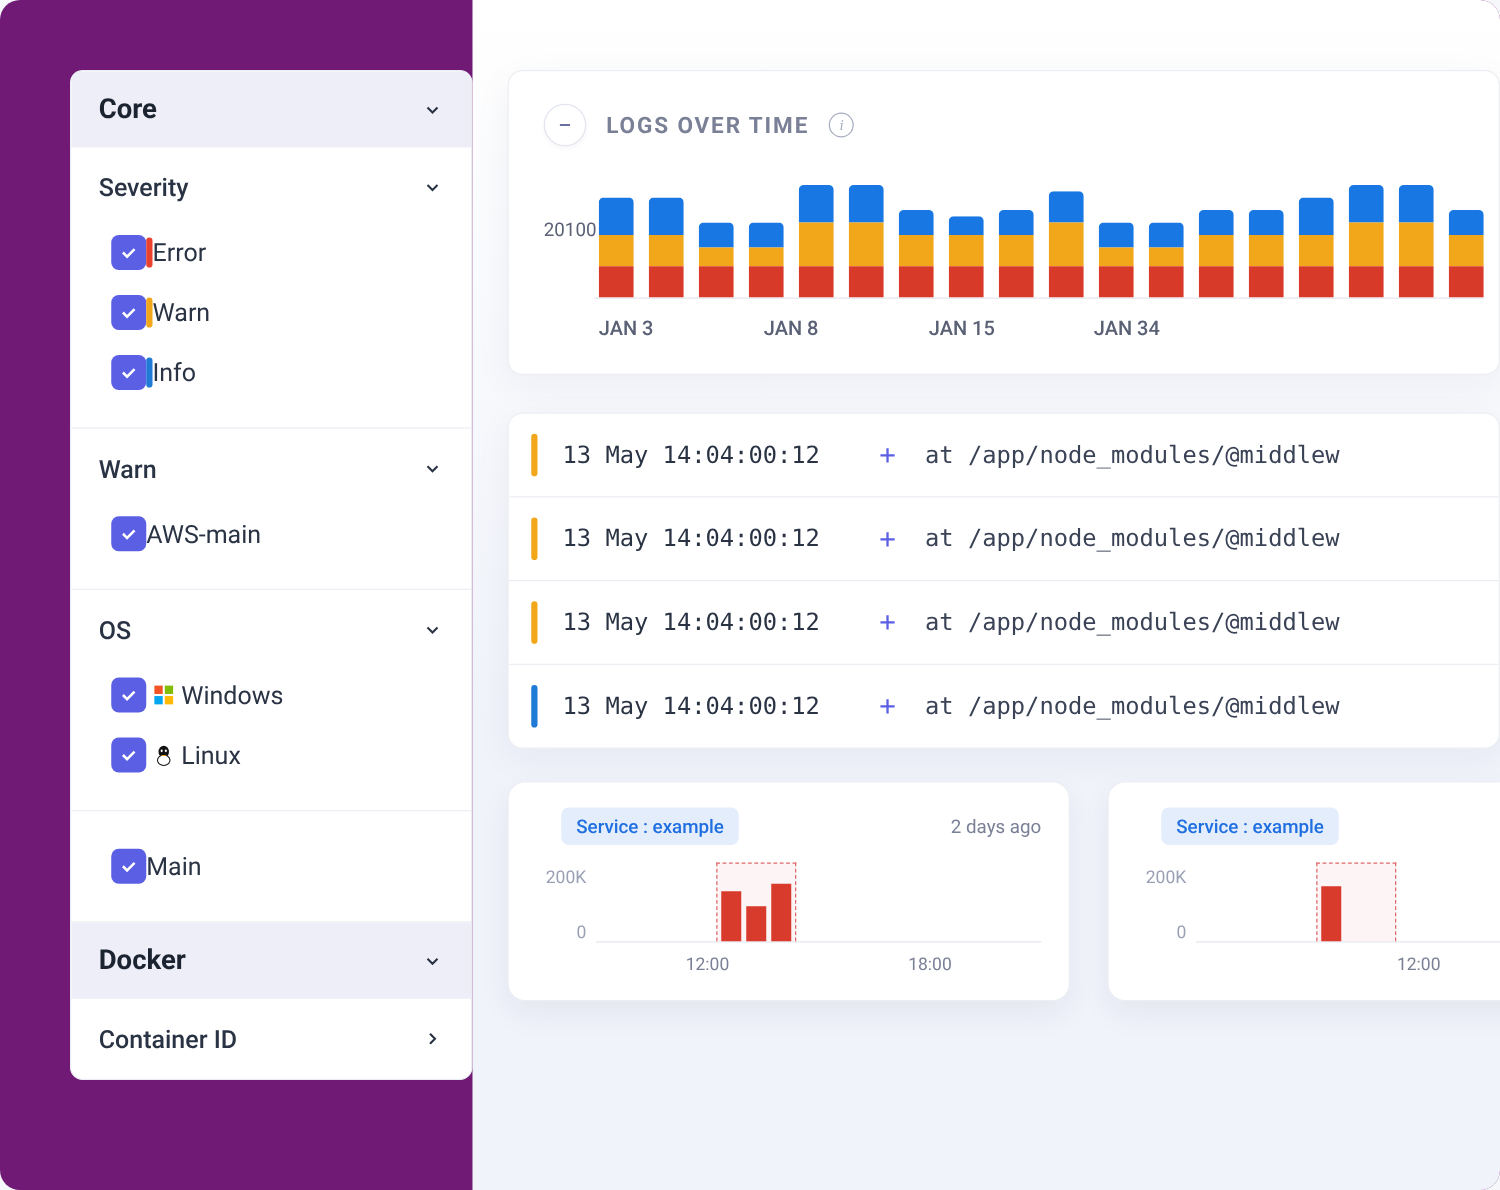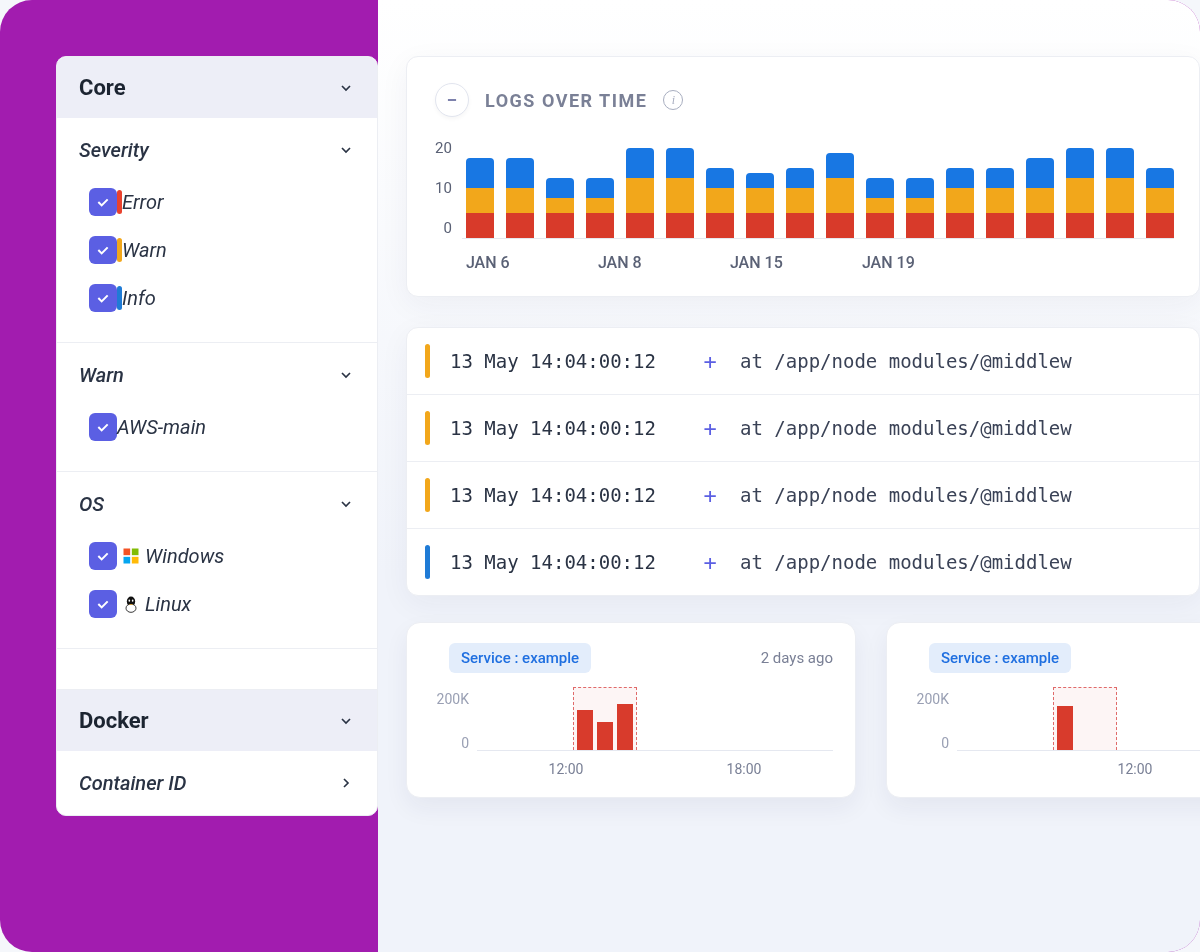--- a/index.html
+++ b/index.html
@@ -5,22 +5,22 @@
   * { box-sizing: border-box; margin: 0; padding: 0; }
   body {
     font-family: -apple-system, BlinkMacSystemFont, "Segoe UI", Roboto, sans-serif;
     background: #f5f7fb;
     width: 1200px;
     height: 952px;
     overflow: hidden;
   }
   .app {
     display: flex;
-    background: #a21caf;
-    border-radius: 32px;
+    background: #701a75;
+    border-radius: 16px;
     margin: 0;
     height: 952px;
     overflow: hidden;
   }
   
   .sidebar {
     width: 378px;
     flex-shrink: 0;
     padding: 56px 0 0 56px;
   }
@@ -44,21 +44,20 @@
     color: #1c2431;
   }
   .chevron {
     width: 18px; height: 18px;
     display: inline-flex; align-items:center; justify-content:center;
   }
   .chevron svg { width: 16px; height: 16px; }
   .section {
     padding: 20px 22px;
     border-bottom: 1px solid #eceef3;
-    font-style: italic;
   }
   .section:last-child { border-bottom: none; }
   .section-header {
     display: flex;
     align-items: center;
     justify-content: space-between;
     cursor: pointer;
     margin-bottom: 16px;
   }
   .section-header.nomargin { margin-bottom: 0; }
@@ -141,23 +140,24 @@
   .info-icon {
     width:20px;height:20px;border:1.5px solid #a8aec0;border-radius:50%;
     display:inline-flex;align-items:center;justify-content:center;
     font-size:12px;color:#a8aec0;font-style:italic;font-family:serif;
   }
   .chart-body {
     display: flex;
     gap: 10px;
   }
   .y-axis {
-    display:flex;flex-direction:column;justify-content:space-between;
+    display:flex;flex-direction:row;justify-content:space-between;
     height:100px;font-size:15px;color:#5a6175;text-align:right;width:30px;
     padding-bottom:2px;
+    margin-top:36px;
   }
   .bars-area { flex:1; }
   .bars {
     display:flex;
     align-items:flex-end;
     gap:12px;
     height:100px;
     border-bottom:1px solid #e5e8f0;
     padding-left:4px;
   }
@@ -380,20 +380,30 @@
                   <ellipse cx="14" cy="8" rx="1" ry="1.3" fill="#fff"></ellipse>
                   <path d="M9 12 q3 2 6 0" fill="#f2a71b"></path>
                 </svg>
             </span>
             <span class="filter-label">Linux</span>
           </div>
         </div>
       </div>
 
       <div class="section">
+        <div class="filter-items">
+          <div class="filter-item">
+            <span class="checkbox">
+                <svg viewBox="0 0 24 24">
+                  <polyline points="5 12 10 17 19 8"></polyline>
+                </svg>
+              </span>
+            <span class="filter-label">Main</span>
+          </div>
+        </div>
       </div>
 
       <div class="panel-header">
         <span class="title">Docker</span>
         <span class="chevron">
             <svg viewBox="0 0 24 24" fill="none" stroke="#2a3344" stroke-width="2.5">
               <polyline points="6 9 12 15 18 9"></polyline>
             </svg>
           </span>
       </div>
@@ -515,24 +525,24 @@
                 <div class="seg-warn" style="height: 35px;"></div>
                 <div class="seg-error" style="height: 25px;"></div>
               </div>
               <div class="bar">
                 <div class="seg-info" style="height: 20px;"></div>
                 <div class="seg-warn" style="height: 25px;"></div>
                 <div class="seg-error" style="height: 25px;"></div>
               </div>
             </div>
           <div class="x-axis">
-            <span>JAN 6</span>
+            <span>JAN 3</span>
             <span>JAN 8</span>
             <span>JAN 15</span>
-            <span>JAN 19</span>
+            <span>JAN 34</span>
           </div>
         </div>
       </div>
     </div>
 
     <div class="log-list" id="log-list">
         <div class="log-row">
           <span class="log-sev sev-warn"></span>
           <span class="log-ts">13 May 14:04:00:12</span>
           <span class="log-expand">+</span>

